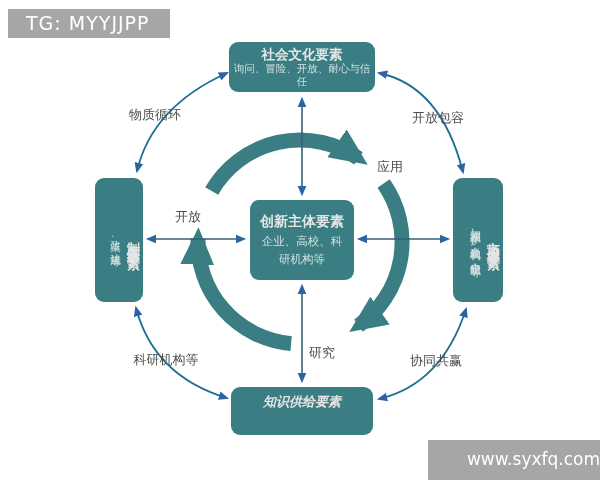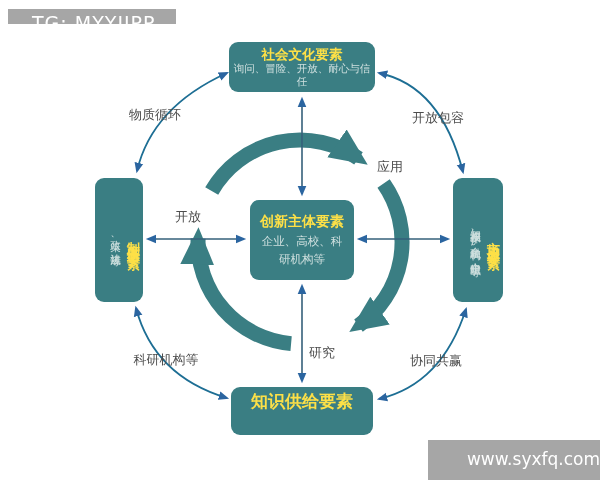--- a/index.html
+++ b/index.html
@@ -2,36 +2,36 @@
 <html><head>
 <meta charset="utf-8">
 <style>
   html,body{margin:0;padding:0;}
   body{
     width:600px;height:480px;position:relative;overflow:hidden;
     background:#ffffff;font-family:"DejaVu Sans","Liberation Sans",sans-serif;
   }
   
   .bar{position:absolute;background:#a6a6a6;color:#ffffff;z-index:5;}
-  .header-bar{left:8px;top:9px;width:144px;height:15px;font-size:19px;line-height:29px;padding-left:24px;letter-spacing:1px;}
+  .header-bar{left:8px;top:9px;width:144px;height:29px;font-size:19px;line-height:29px;padding-left:18px;letter-spacing:1px;}
   .watermark-bar{left:428px;top:440px;width:172px;height:40px;font-size:17px;line-height:38px;text-align:right;}
   
   .arrows{position:absolute;left:0;top:0;z-index:1;}
   
   .node{position:absolute;background:#3a7e83;border-radius:9px;color:#ffffff;text-align:center;z-index:2;box-sizing:border-box;}
-  .node .t{font-weight:bold;color:#fde047;}
+  .node .t{font-weight:bold;color:#e5e5e5;}
   .node .s{color:#cfe0df;}
   .node-top{left:229px;top:42px;width:146px;height:50px;padding-top:4px;}
   .node-top .t{font-size:13.5px;line-height:16px;}
   .node-top .s{font-size:10.5px;line-height:13px;padding:0 0;}
   .node-center{left:250px;top:200px;width:104px;height:80px;padding-top:12px;}
   .node-center .t{font-size:14px;line-height:18px;}
   .node-center .s{font-size:11.5px;line-height:18px;padding:2px 9px 0 9px;}
   .node-bottom{left:231px;top:387px;width:142px;height:48px;padding-top:6px;}
-  .node-bottom .t{font-size:17px;line-height:17px;}
+  .node-bottom .t{font-size:13px;line-height:17px;font-style:italic;}
   .node-bottom .s{font-size:11px;line-height:15px;}
   .vnode{writing-mode:vertical-rl;text-align:center;padding:8px 0;}
   .vnode .t{font-size:13px;letter-spacing:3px;line-height:20px;}
   .vnode .s{font-size:10.5px;letter-spacing:1px;line-height:14px;}
   .node-left{left:95px;top:178px;width:48px;height:124px;}
   .node-right{left:453px;top:178px;width:50px;height:124px;}
   
   .lbl{position:absolute;font-size:13px;color:#4d4d4d;white-space:nowrap;z-index:3;transform:translateX(-50%);}
   .lbl-wuzhi{left:155px;top:106px;}
   .lbl-baorong{left:438px;top:109px;}

